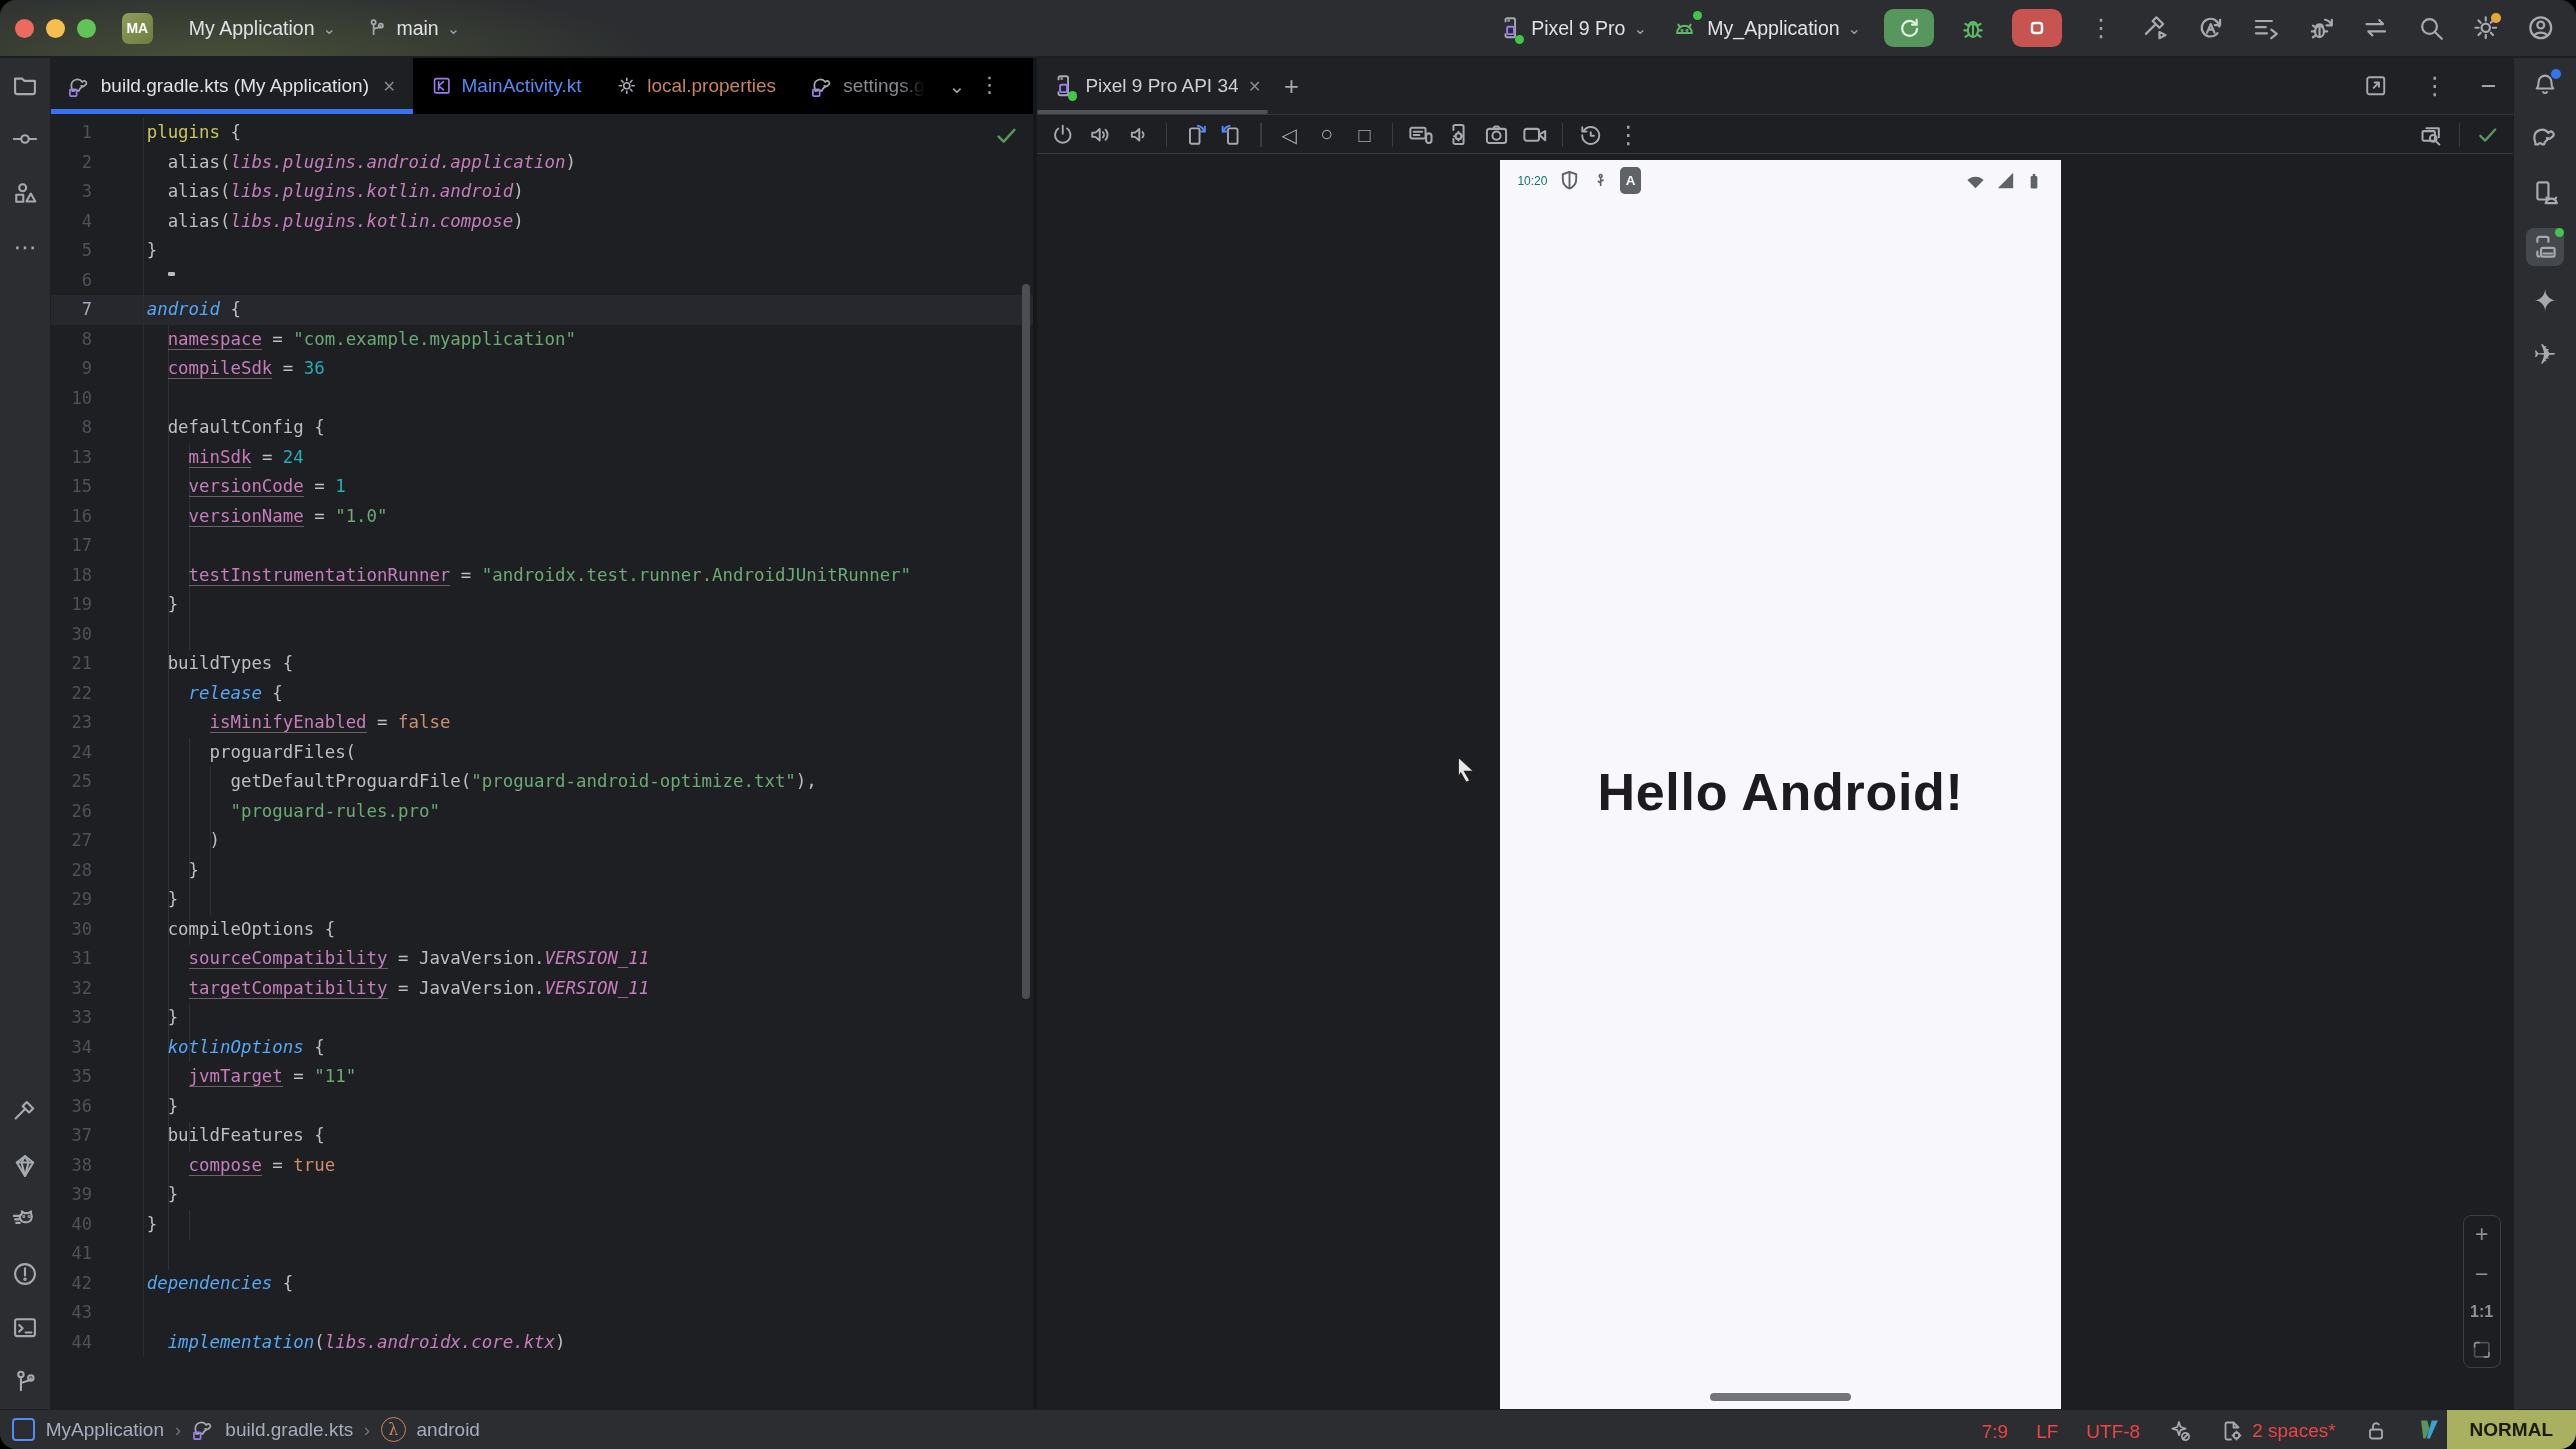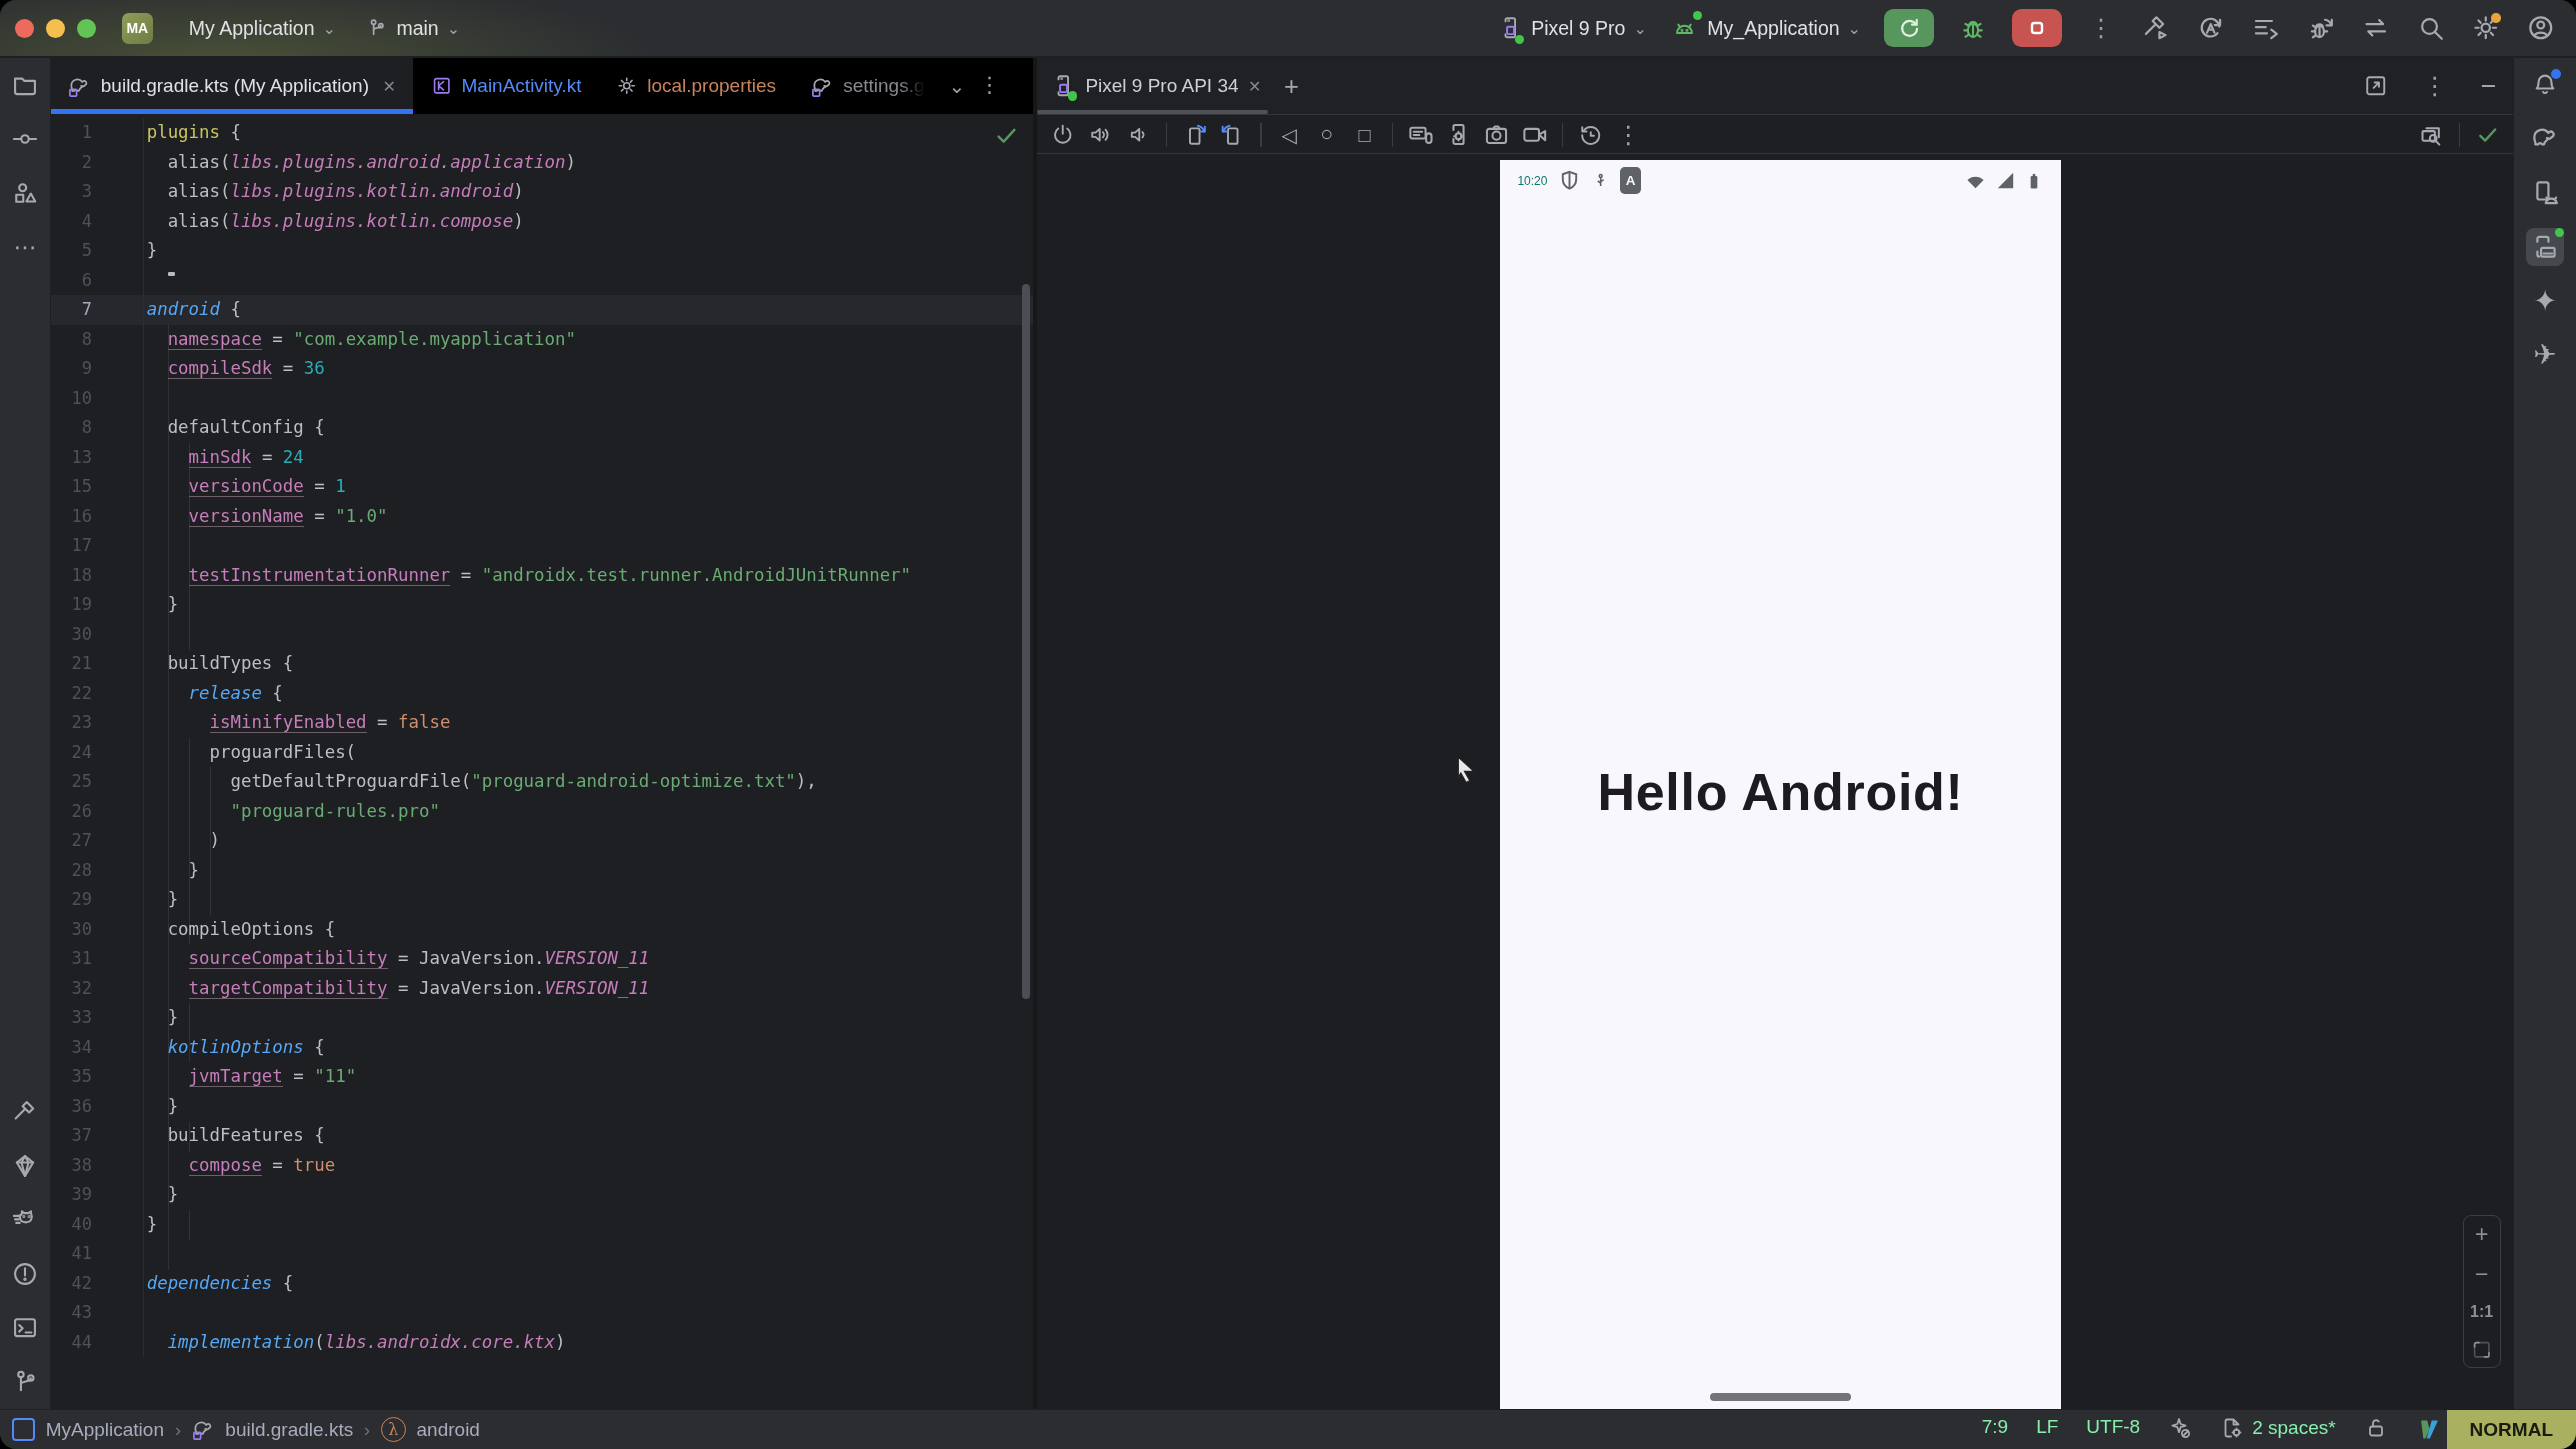--- a/index.html
+++ b/index.html
@@ -100,21 +100,21 @@
     display:flex;flex-direction:column;align-items:center;padding:6.7px 0;gap:17.4px;color:#8c8f96;}
   #zoomctl .zi{font-size:23px;line-height:1;}
   #zoom11{font-size:16px;font-weight:bold;}
   #cursor{position:absolute;left:417px;top:599px;}
 
   
   #statusbar{position:absolute;left:0;right:0;bottom:0;height:39px;background:#2b2d30;border-top:1.3px solid #1e1f22;
     display:flex;align-items:center;font-size:19px;color:#a8adbd;}
   #crumbs{display:flex;align-items:center;gap:10.7px;padding-left:12px;}
   .crumb-sep{color:#6f7277;font-size:19px;}
-  #sb-right{margin-left:auto;display:flex;align-items:flex-start;gap:28px;color:#86efac;}
+  #sb-right{margin-left:auto;display:flex;align-items:flex-end;gap:28px;color:#ef4444;}
   #vim-mode{height:39px;display:flex;align-items:center;justify-content:center;padding:0 23px;margin-left:4px;
     background:#a9b05f;color:#1a1c10;font-weight:bold;font-size:19px;}
   .lambda{width:23px;height:23px;border-radius:50%;border:1.3px solid #c8835c;color:#c8835c;font-size:16px;
     display:flex;align-items:center;justify-content:center;font-family:"DejaVu Serif",serif;}
   .modic{width:19px;height:19px;border:2px solid #548af7;border-radius:4px;}
 </style>
 </head>
 <body>
 
 <svg width="0" height="0" style="position:absolute">

